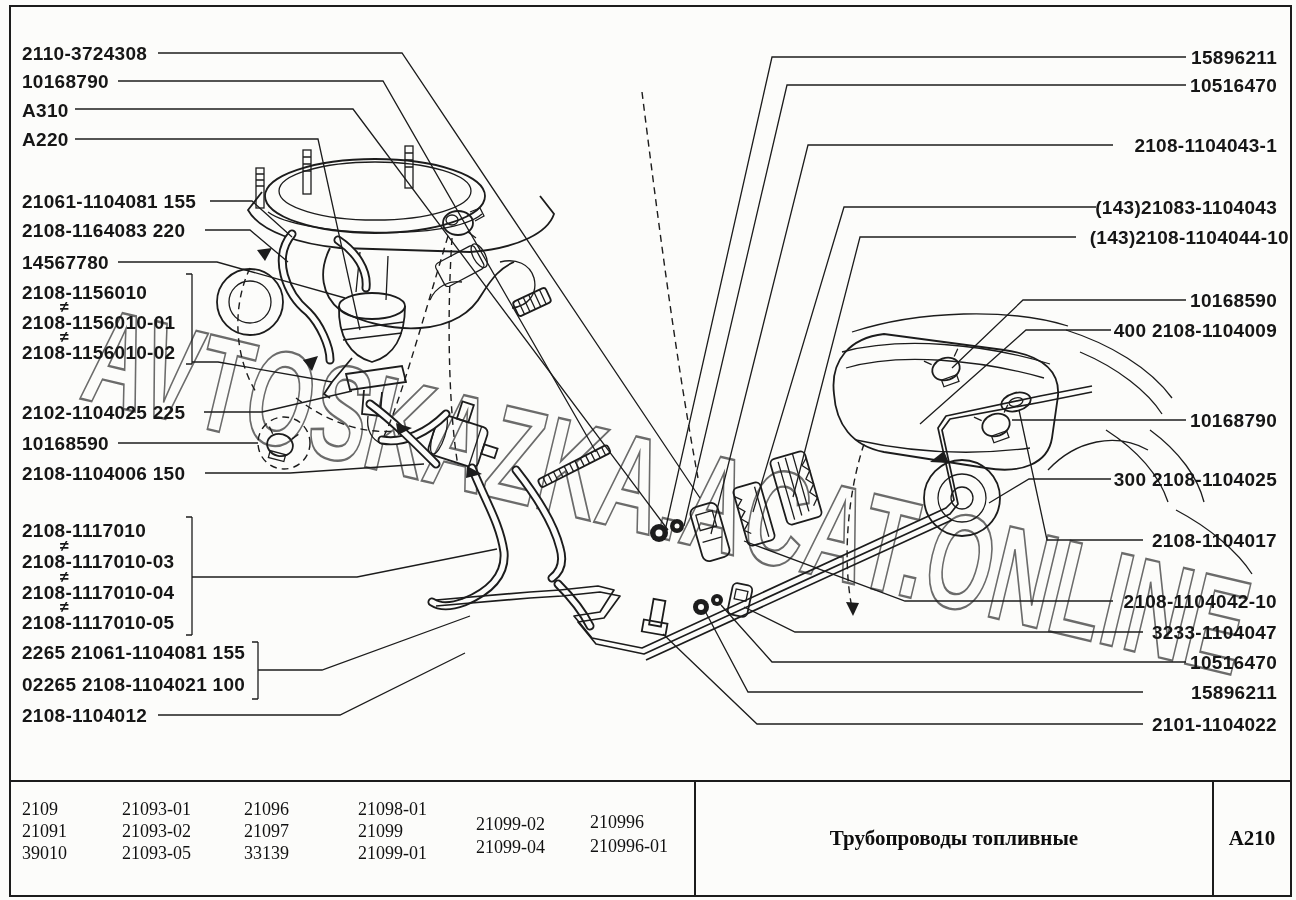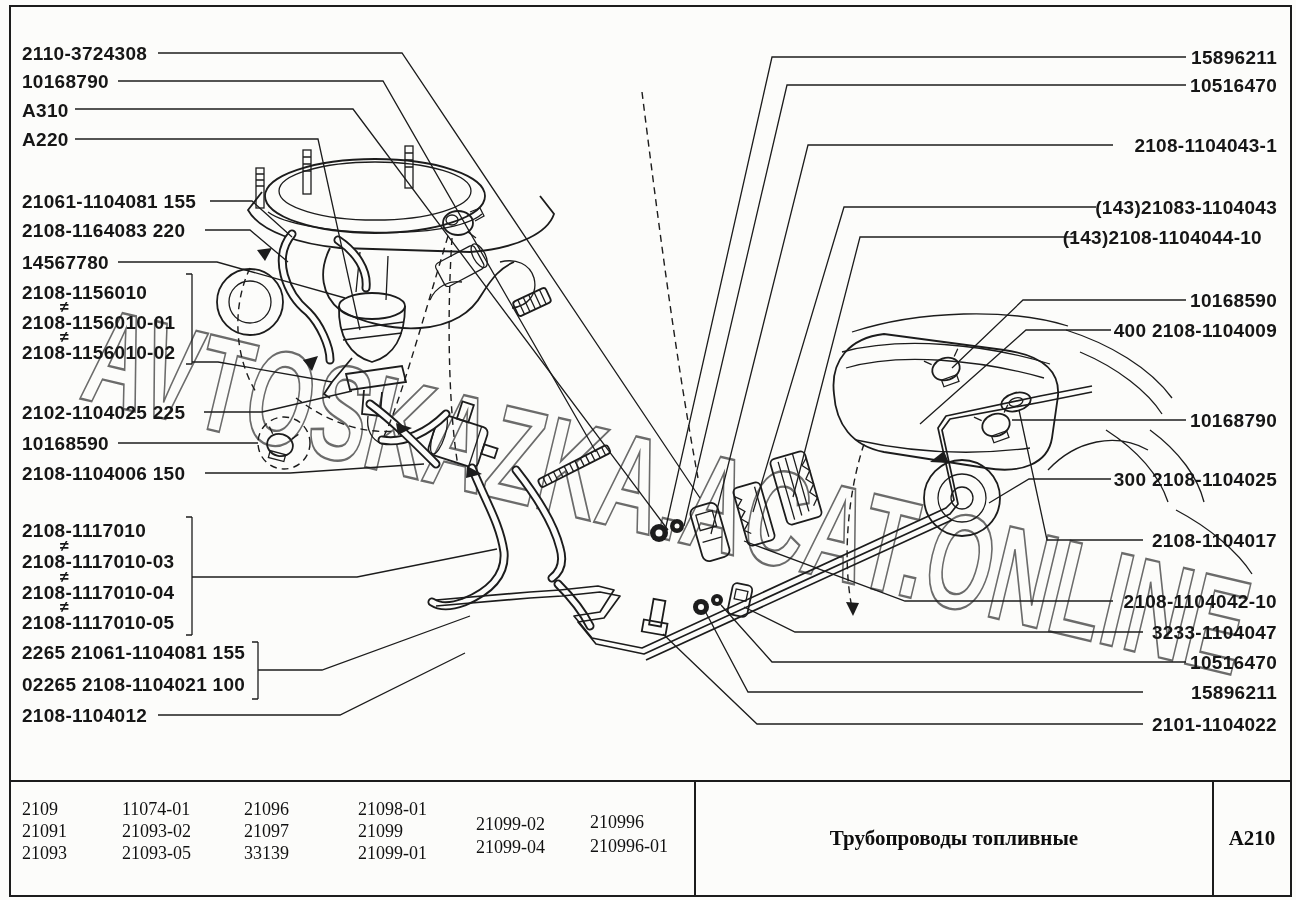--- a/index.html
+++ b/index.html
@@ -288,37 +288,37 @@
 <div class="neq" style="left:60px;top:607px">≠</div>
 <div class="lbl" style="left:22px;top:622px">2108-1117010-05</div>
 <div class="lbl" style="left:22px;top:652px">2265  21061-1104081 155</div>
 <div class="lbl" style="left:22px;top:684px">02265 2108-1104021  100</div>
 <div class="lbl" style="left:22px;top:715px">2108-1104012</div>
 
 <div class="lbl r" style="right:19px;top:57px">15896211</div>
 <div class="lbl r" style="right:19px;top:85px">10516470</div>
 <div class="lbl r" style="right:19px;top:145px">2108-1104043-1</div>
 <div class="lbl r" style="right:19px;top:207px">(143)21083-1104043</div>
-<div class="lbl r" style="right:34px;top:237px">(143)2108-1104044-10</div>
+<div class="lbl r" style="right:7px;top:237px">(143)2108-1104044-10</div>
 <div class="lbl r" style="right:19px;top:300px">10168590</div>
 <div class="lbl r" style="right:19px;top:330px">400  2108-1104009</div>
 <div class="lbl r" style="right:19px;top:420px">10168790</div>
 <div class="lbl r" style="right:19px;top:479px">300  2108-1104025</div>
 <div class="lbl r" style="right:19px;top:540px">2108-1104017</div>
 <div class="lbl r" style="right:19px;top:601px">2108-1104042-10</div>
 <div class="lbl r" style="right:19px;top:632px">3233-1104047</div>
 <div class="lbl r" style="right:19px;top:662px">10516470</div>
 <div class="lbl r" style="right:19px;top:692px">15896211</div>
 <div class="lbl r" style="right:19px;top:724px">2101-1104022</div>
 
 <div>
   <div class="cell" style="left:22px;top:809px">2109</div>
   <div class="cell" style="left:22px;top:831px">21091</div>
-  <div class="cell" style="left:22px;top:853px">21093</div>
-  <div class="cell" style="left:122px;top:809px">11074-01</div>
+  <div class="cell" style="left:22px;top:853px">39010</div>
+  <div class="cell" style="left:122px;top:809px">21093-01</div>
   <div class="cell" style="left:122px;top:831px">21093-02</div>
   <div class="cell" style="left:122px;top:853px">21093-05</div>
   <div class="cell" style="left:244px;top:809px">21096</div>
   <div class="cell" style="left:244px;top:831px">21097</div>
   <div class="cell" style="left:244px;top:853px">33139</div>
   <div class="cell" style="left:358px;top:809px">21098-01</div>
   <div class="cell" style="left:358px;top:831px">21099</div>
   <div class="cell" style="left:358px;top:853px">21099-01</div>
   <div class="cell" style="left:476px;top:824px">21099-02</div>
   <div class="cell" style="left:476px;top:847px">21099-04</div>

